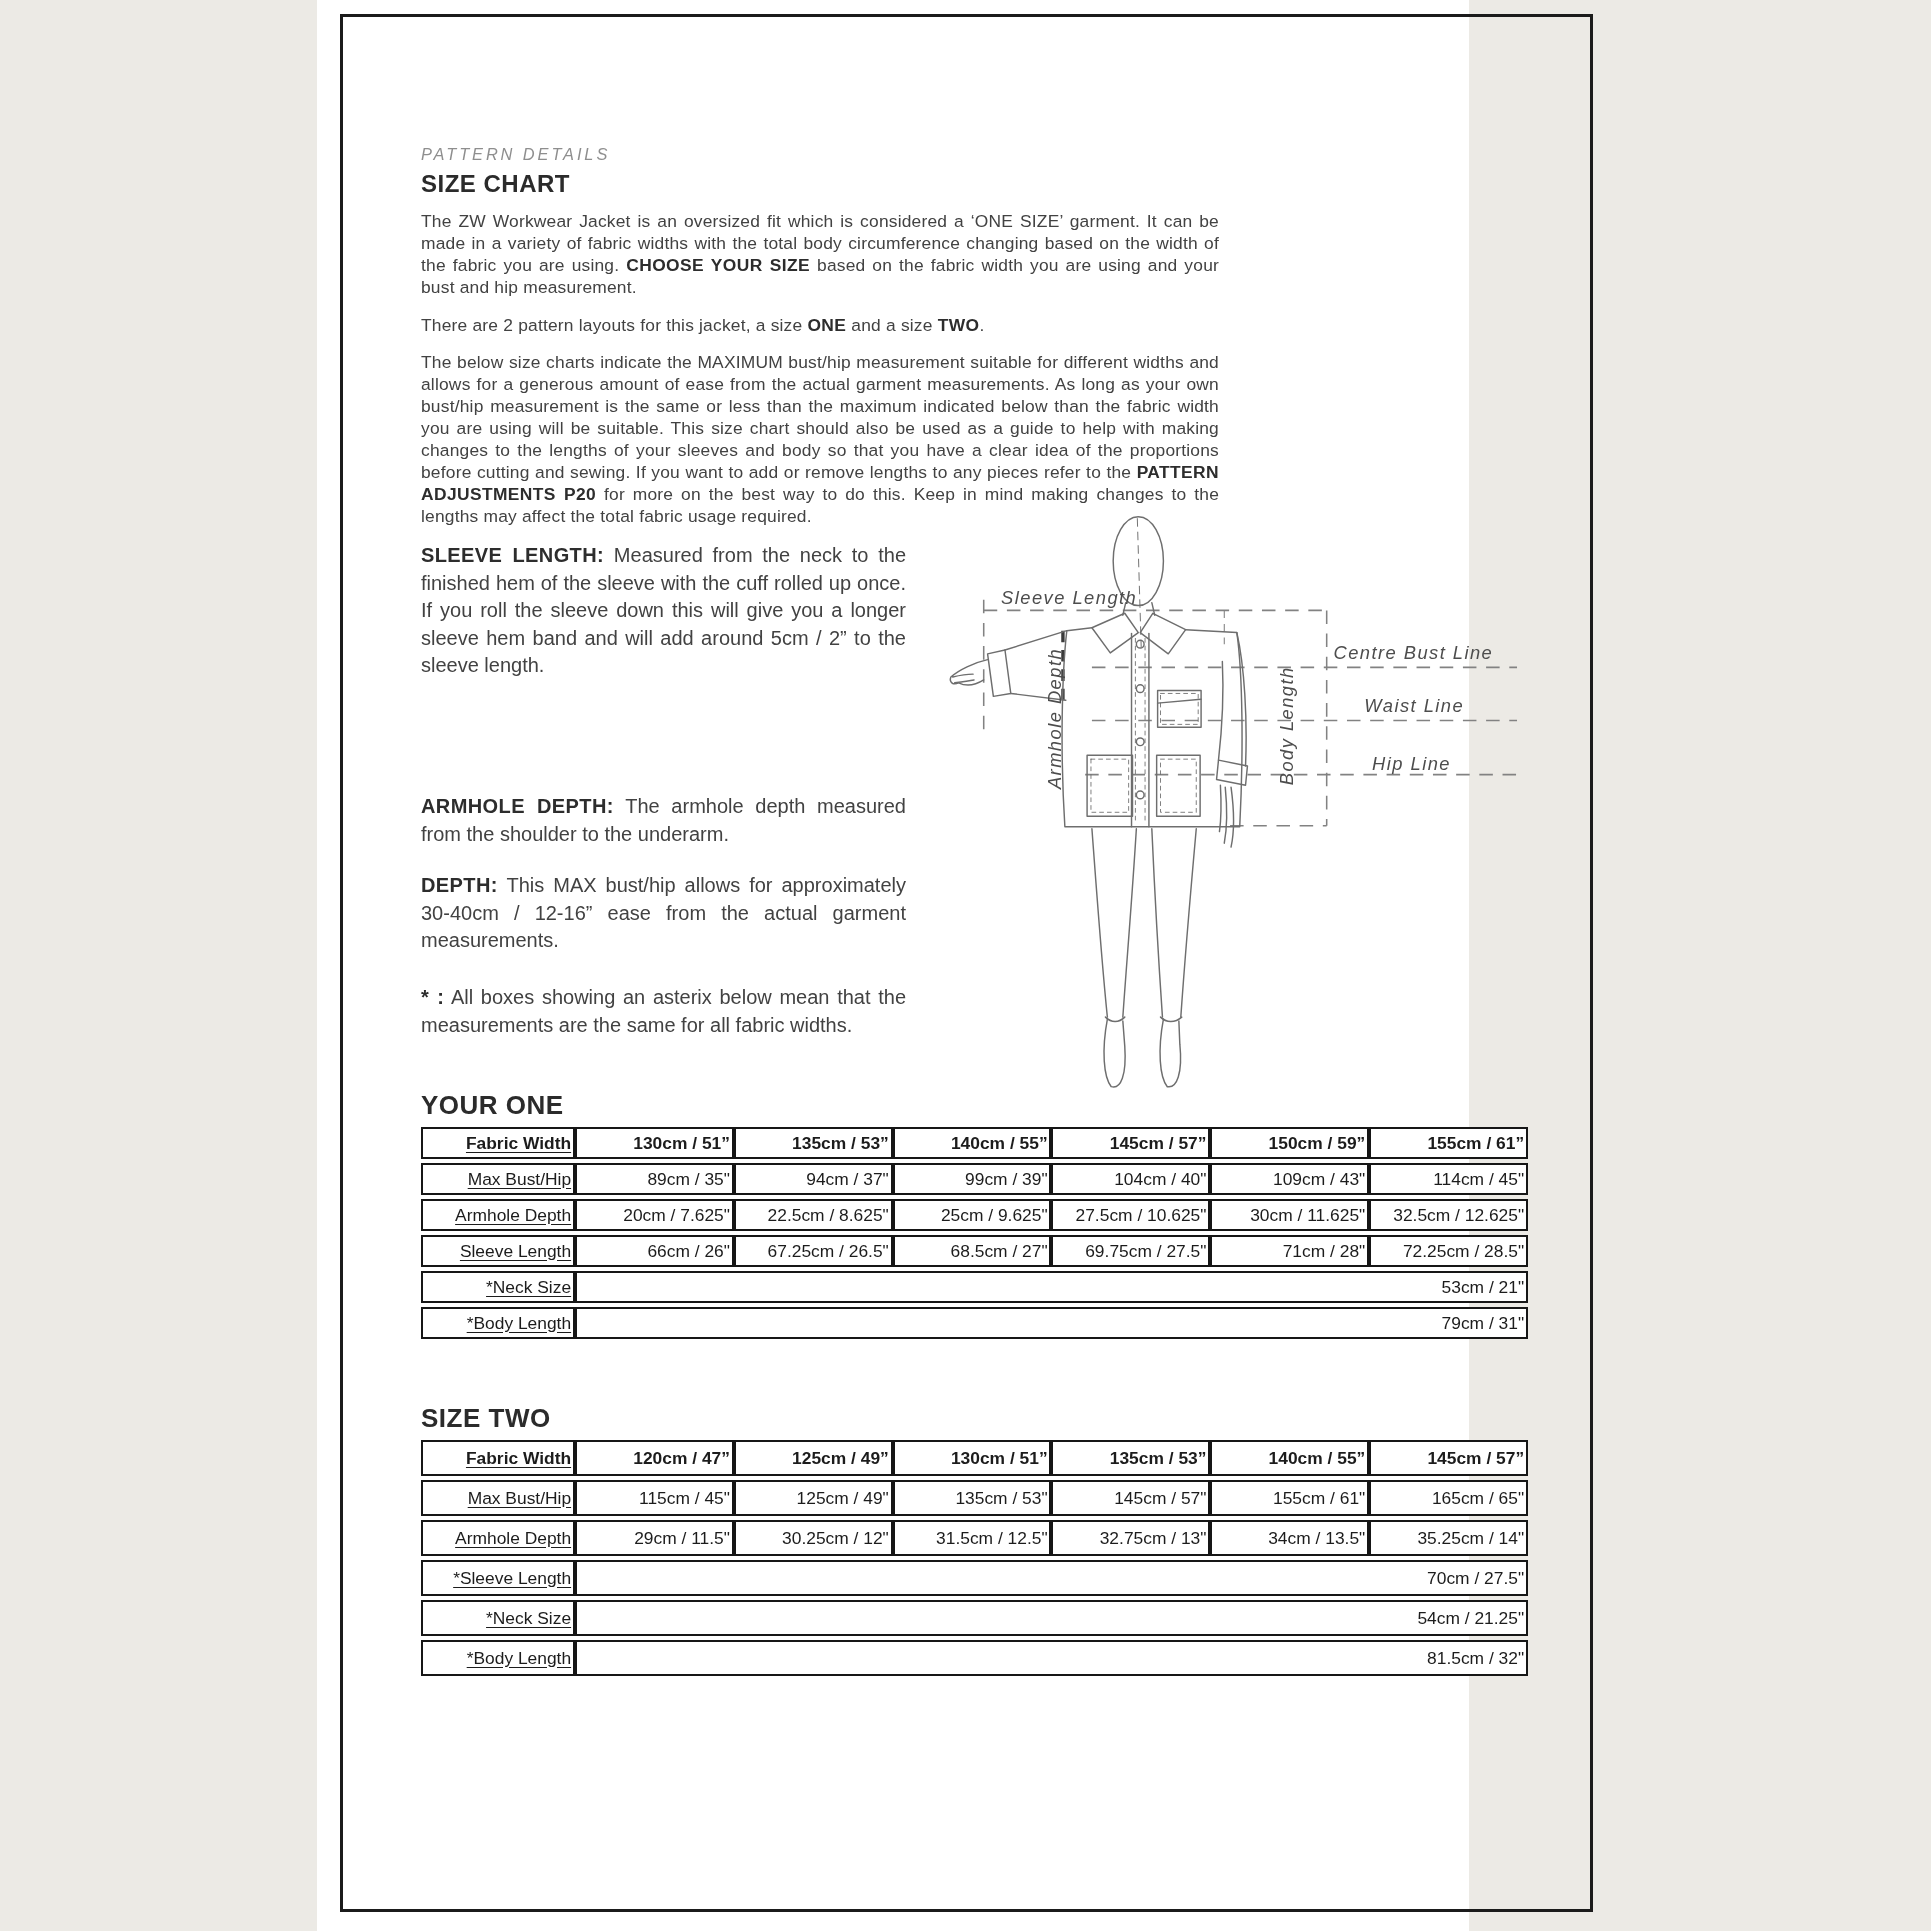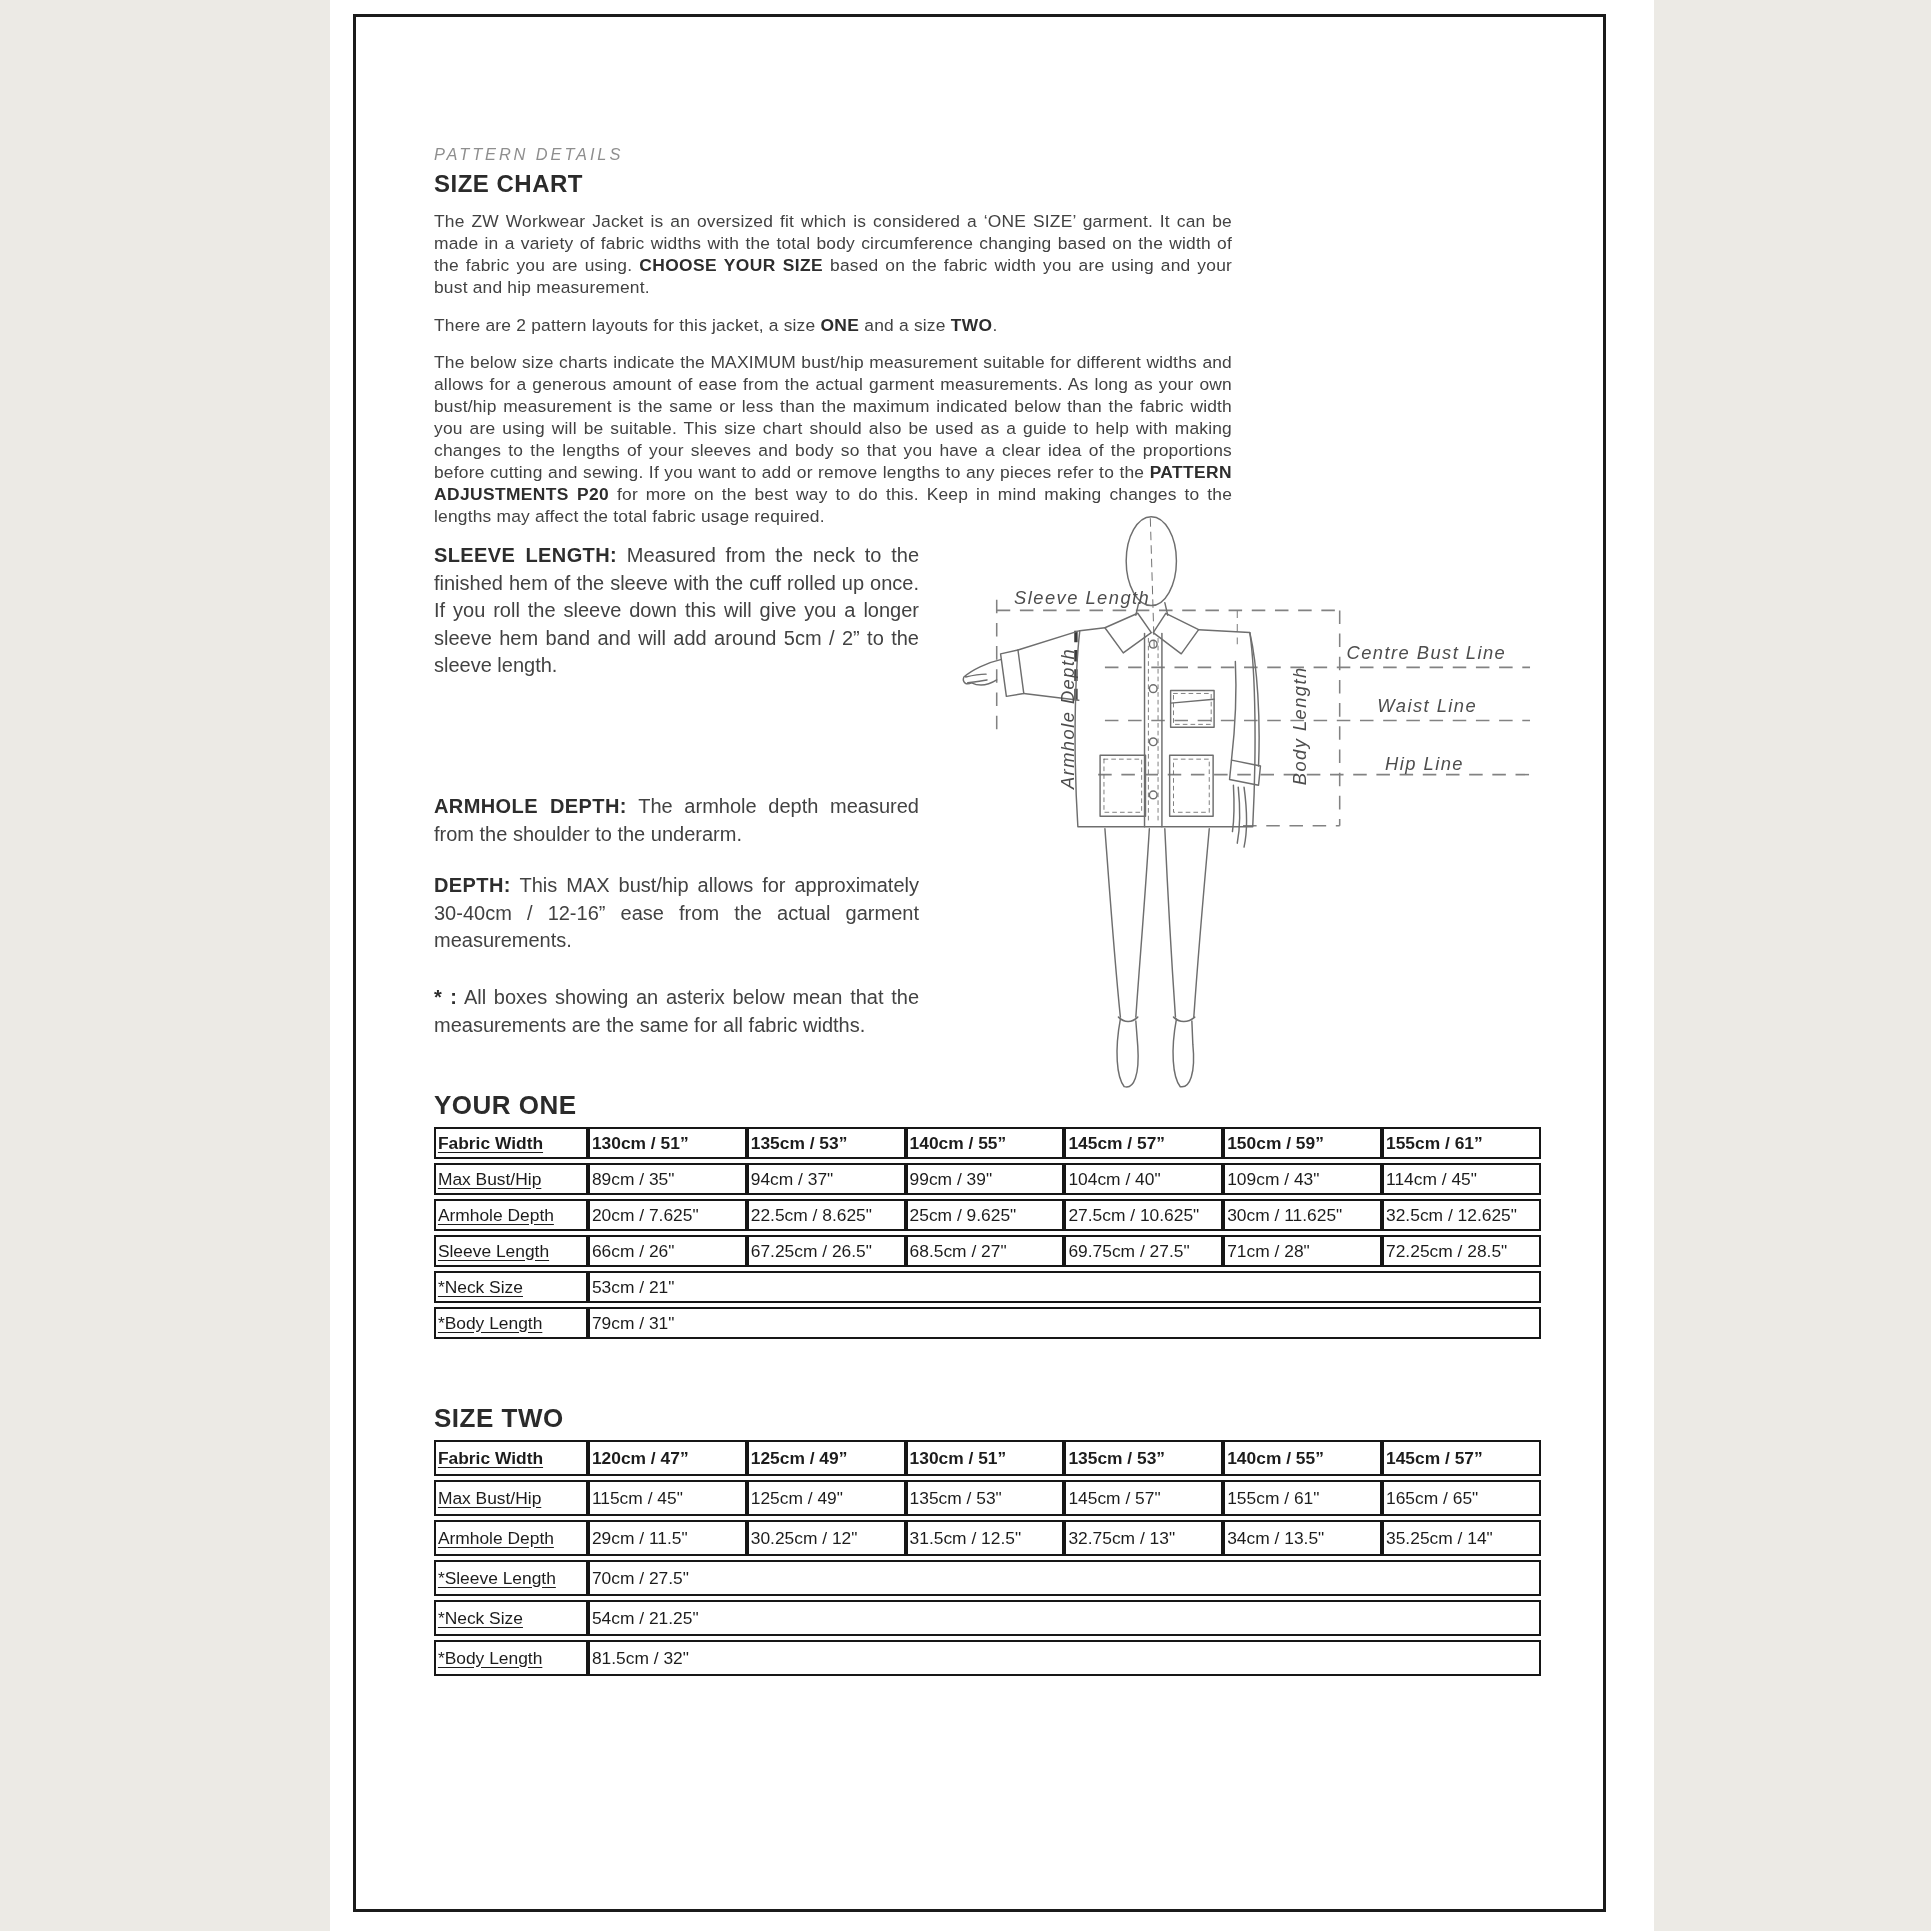--- a/index.html
+++ b/index.html
@@ -1,32 +1,32 @@
 <!DOCTYPE html>
 <html><head>
 <meta charset="utf-8">
 <style>
   *{margin:0;padding:0;box-sizing:border-box}
   html,body{width:1931px;height:1931px}
   body{position:relative;background:#eceae5;font-family:"Liberation Sans",sans-serif;color:#3f3f3f}
-  .page{position:absolute;left:330px;top:0;width:1324px;height:1931px;background:#ffffff}
+  .page{position:absolute;left:317px;top:0;width:1152px;height:1931px;background:#ffffff}
   .frame{position:absolute;left:23px;top:13.5px;width:1253px;height:1898px;border:3.9px solid #1b1b1b}
   .abs{position:absolute}
   .eyebrow{left:104px;top:145px;font-size:16.4px;font-style:italic;letter-spacing:2.9px;color:#8e8e8e}
   .title{left:104px;top:170px;font-size:24px;font-weight:700;letter-spacing:0.5px;color:#2b2b2b}
   .para{left:104px;width:798px;font-size:17.4px;line-height:22px;text-align:justify;letter-spacing:0.2px;color:#424242}
   #p1{top:210px}#p2{top:314px}#p3{top:351px}
   .para b,.def b{color:#2d2d2d;letter-spacing:0.4px}
   .def{left:104px;width:485px;font-size:20px;line-height:27.5px;text-align:justify;color:#424242}
   #d0{top:542px}#d1{top:710px}#d2{top:793px}#d3{top:872px}#d4{top:984px}
   .sec-head{left:104px;font-size:26px;font-weight:700;letter-spacing:0.5px;color:#2b2b2b}
   #h1{top:1090px}#h2{top:1403px}
   table.size{position:absolute;left:104px;width:1107px;table-layout:fixed;border-collapse:separate;border-spacing:0 4.8px;font-size:17.4px;color:#1c1c1c}
   #t1{top:1123px}#t2{top:1436px}
-  table.size td{border:2.9px solid #161616;background:#fff;text-align:left;vertical-align:middle;height:32px;padding:1px 1.9px}
+  table.size td{border:2.9px solid #161616;background:#fff;text-align:right;vertical-align:middle;height:32px;padding:1px 1.9px}
   #t2 td{height:36px}
   col.clbl{width:154px}
   .b{font-weight:700}
   .u{text-decoration:underline;text-underline-offset:2.9px}
   svg text{font-family:"Liberation Sans",sans-serif;font-style:italic;fill:#4d4d4d;font-size:19px;letter-spacing:1.5px}
 </style>
 </head>
 <body>
 
 <div class="page">

